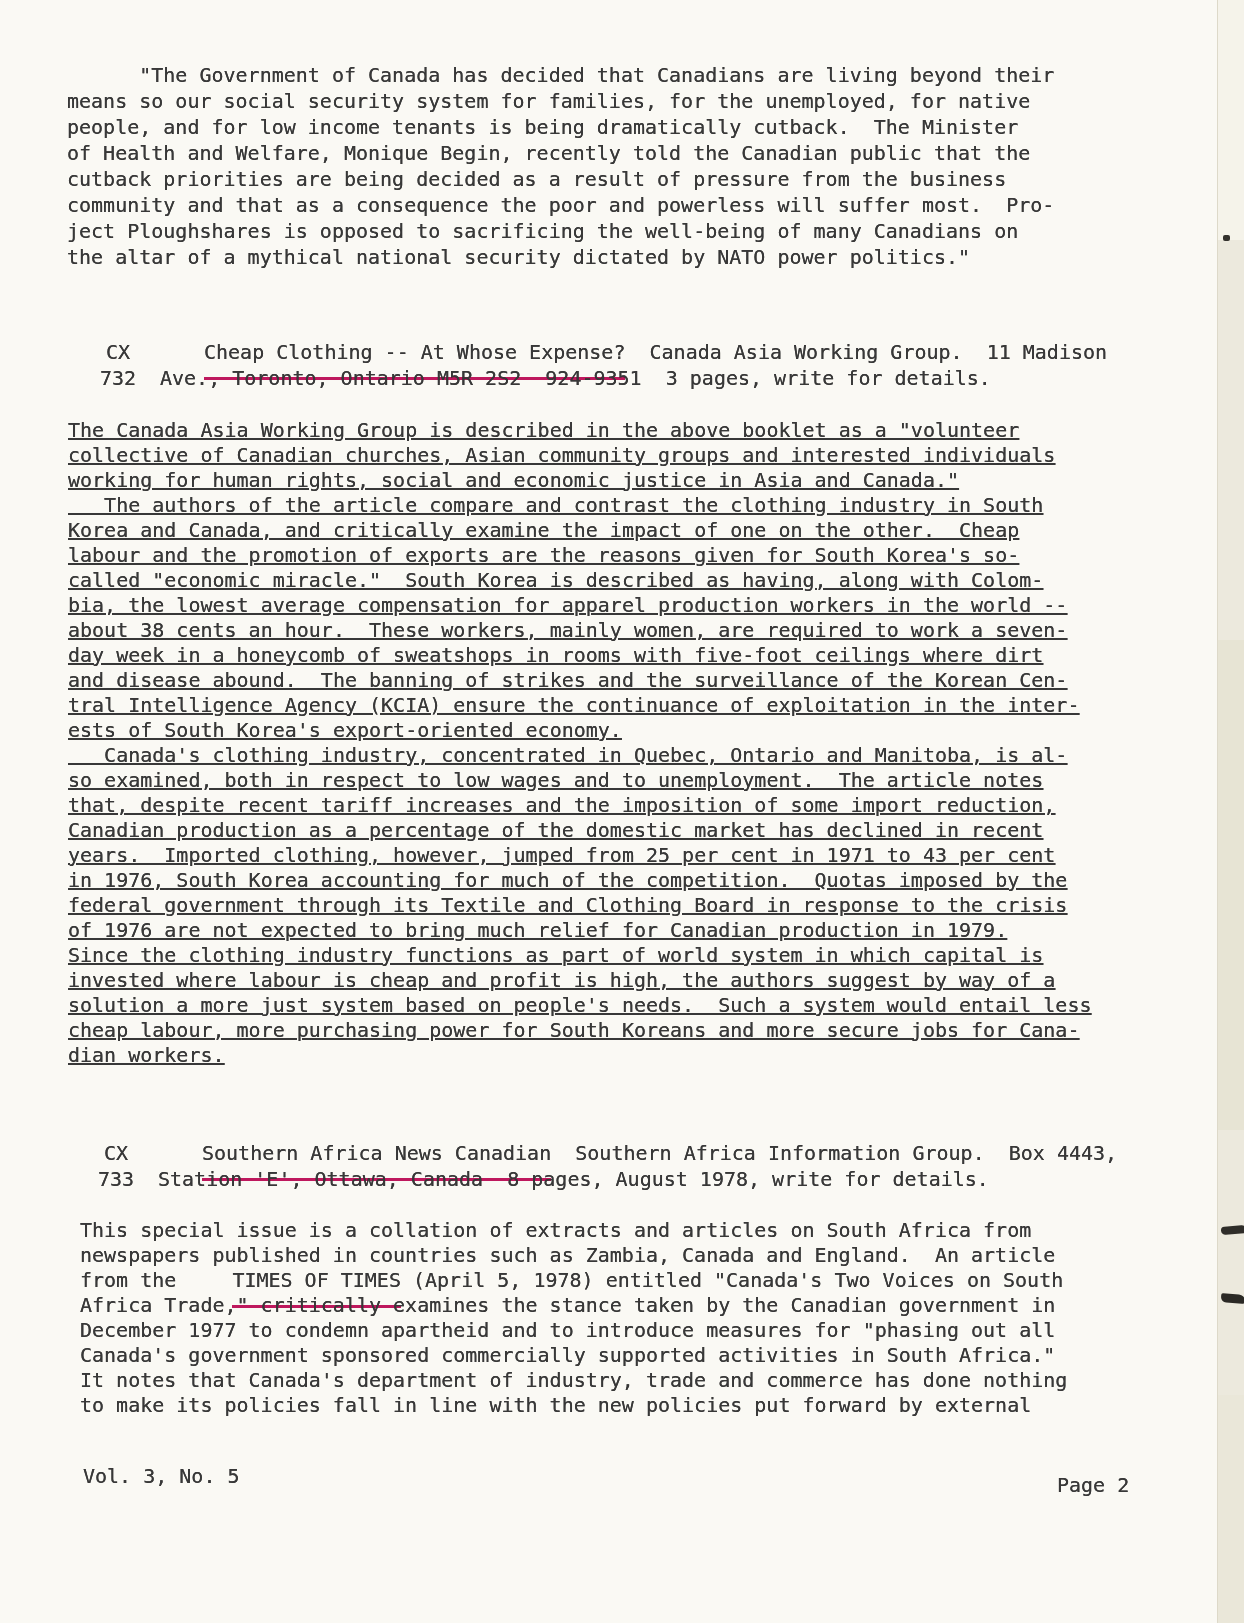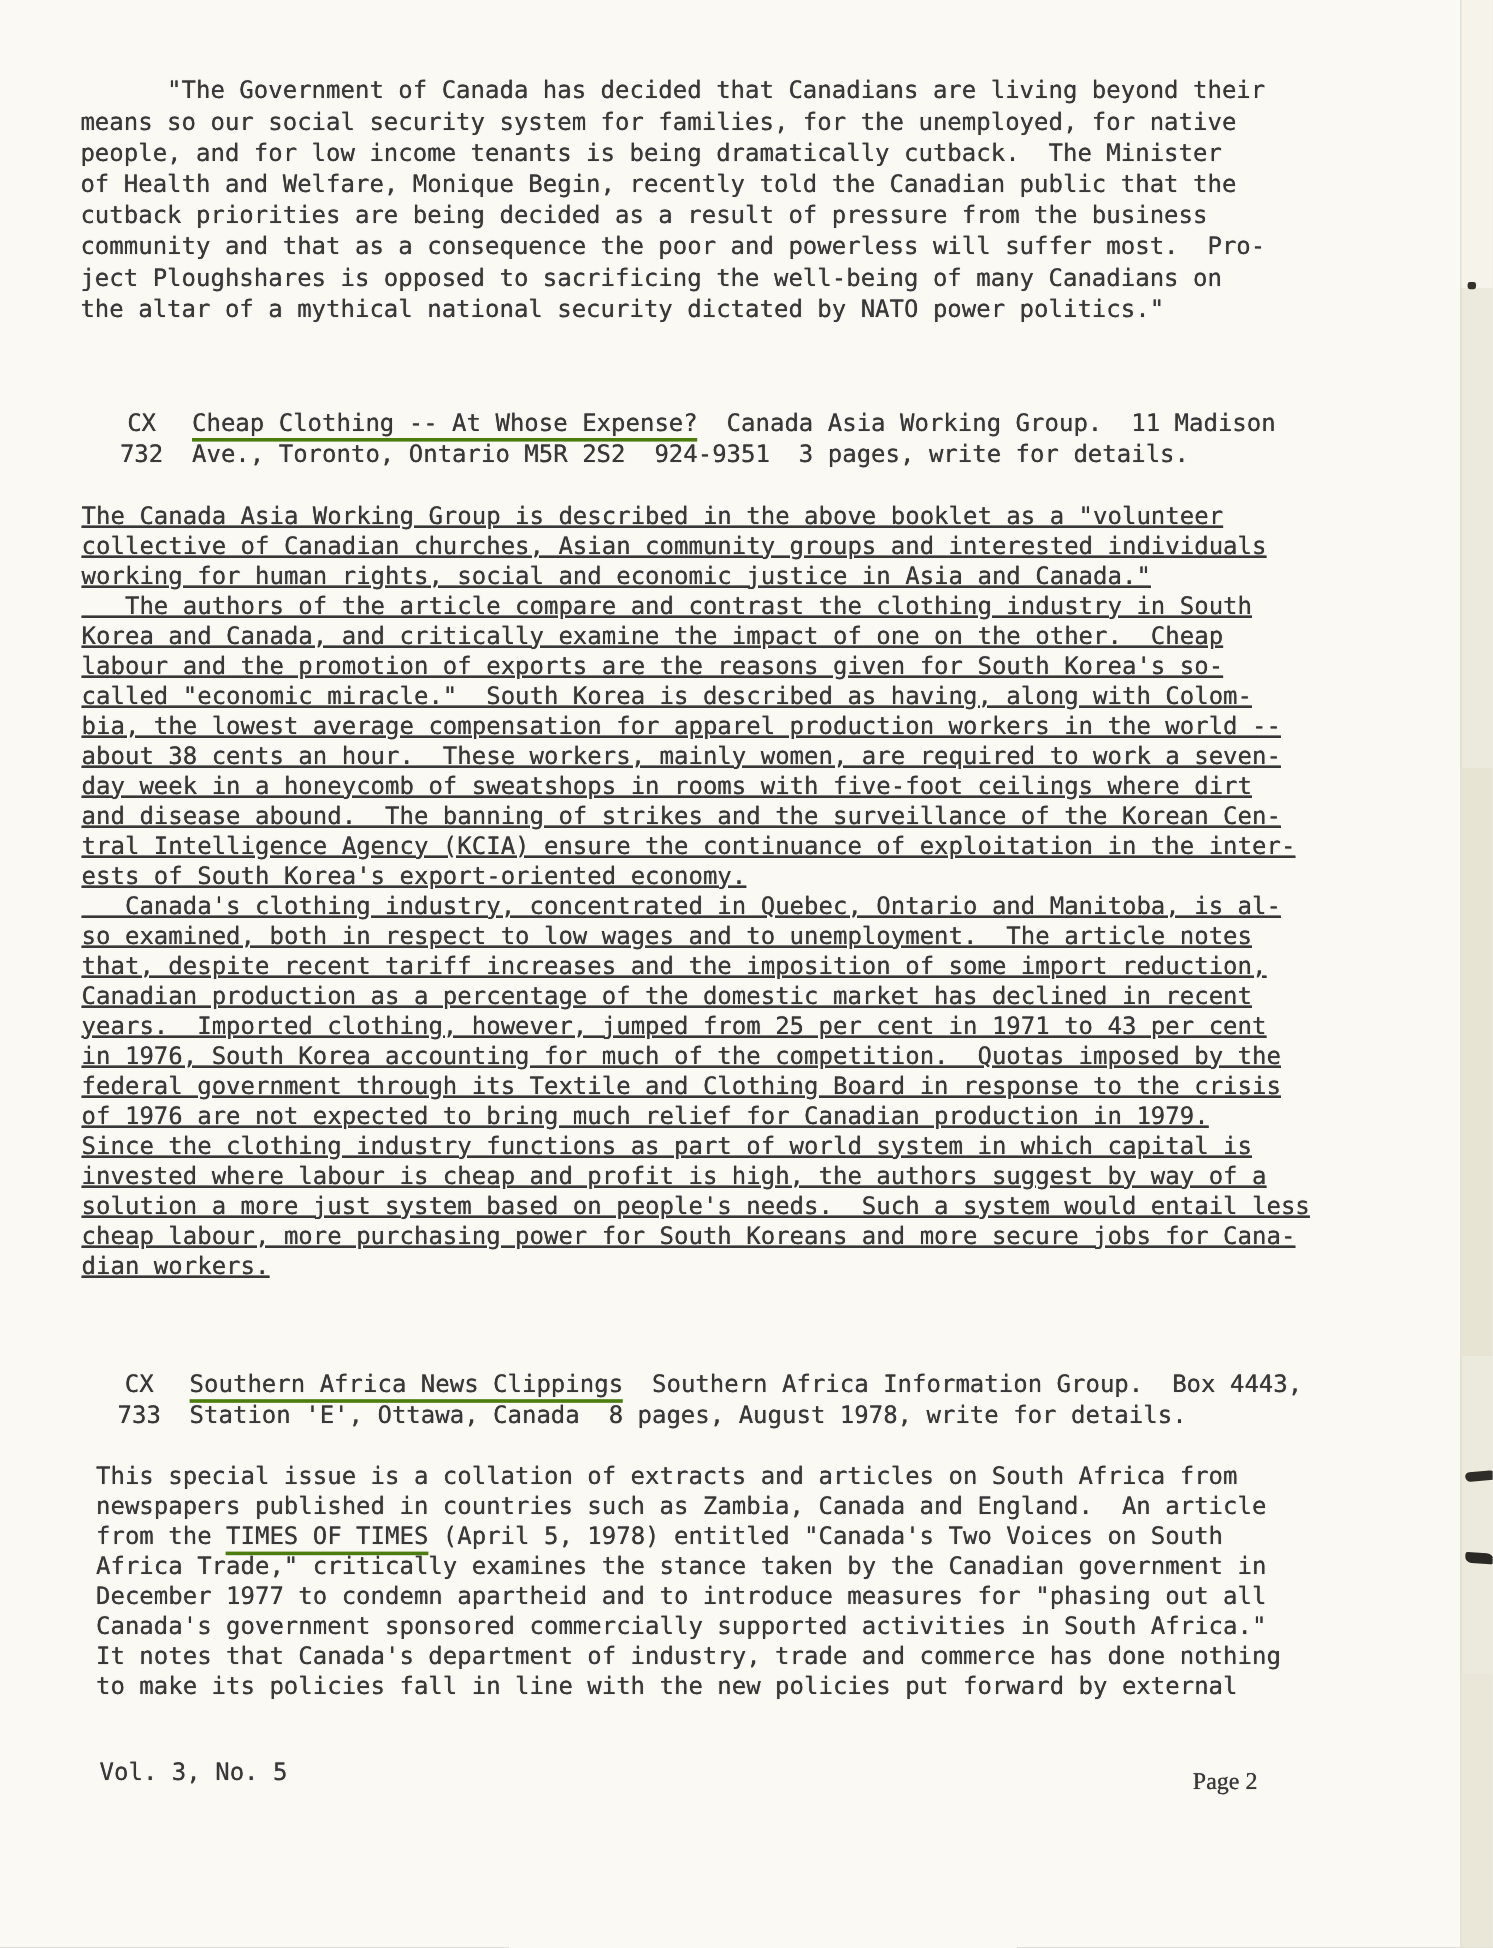--- a/index.html
+++ b/index.html
@@ -22,24 +22,25 @@
   }
   .intro        { left: 67px;  top: 62px;  line-height: 26px; }
   .entry-head   { position: absolute; display: flex; font-size: 20px; line-height: 26px; }
   .entry-head .code      { white-space: pre; width: 84px; flex: 0 0 84px; text-align: center; }
   .entry-head .head-text { white-space: pre; }
   .head-1       { left: 76px;  top: 339px; }
   .body-1       { left: 68px;  top: 418px; text-decoration: underline; }
   .head-2       { left: 74px;  top: 1140px; }
   .body-2       { left: 80px;  top: 1218px; }
   .footer-vol   { left: 67px;  top: 1464px; margin-left: 16px; }
-  .footer-page  { left: 994px; top: 1473px; font-family: Liberation Serif, serif; }
+  .footer-page  { left: 1057px; top: 1473px; }
   .u {
-    border-bottom: 3px solid #4d7c0f;
-    padding-bottom: 1px;
+    border-bottom: 3px solid #be185d;
+    padding-bottom: 13px;
+    margin-left: 44px;
   }
   
   .edge {
     position: absolute;
     top: 0; right: 0;
     width: 26px; height: 1623px;
     background: #ece9dd;
     border-left: 1px solid #ddd9c9;
   }
   .edge-patch { position: absolute; left: 0; width: 100%; }
@@ -103,21 +104,21 @@
 of 1976 are not expected to bring much relief for Canadian production in 1979.
 Since the clothing industry functions as part of world system in which capital is
 invested where labour is cheap and profit is high, the authors suggest by way of a
 solution a more just system based on people's needs.  Such a system would entail less
 cheap labour, more purchasing power for South Koreans and more secure jobs for Cana-
 dian workers.</div>
 
   <div class="entry-head head-2">
     <div class="code">CX
 733</div>
-    <div class="head-text"><span class="u">Southern Africa News Clippings</span><span>  Southern Africa Information Group.  Box 4443,
+    <div class="head-text"><span class="u">Southern Africa News Canadian</span><span>  Southern Africa Information Group.  Box 4443,
 Station 'E', Ottawa, Canada  8 pages, August 1978, write for details.</span></div>
   </div>
 
   <div class="pre body-2"><span>This special issue is a collation of extracts and articles on South Africa from
 newspapers published in countries such as Zambia, Canada and England.  An article
 from the </span><span class="u">TIMES OF TIMES</span><span> (April 5, 1978) entitled "Canada's Two Voices on South
 Africa Trade," critically examines the stance taken by the Canadian government in
 December 1977 to condemn apartheid and to introduce measures for "phasing out all
 Canada's government sponsored commercially supported activities in South Africa."
 It notes that Canada's department of industry, trade and commerce has done nothing

